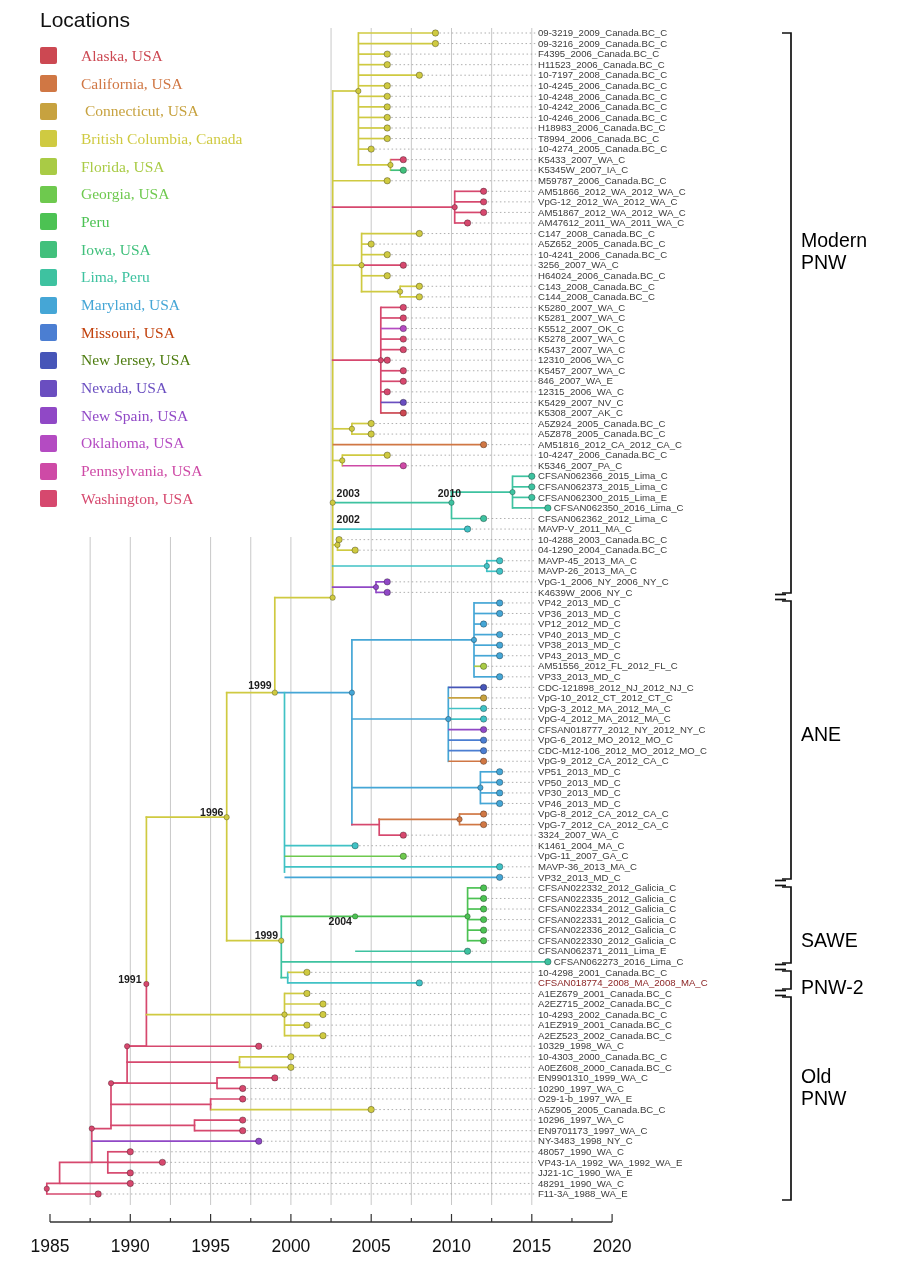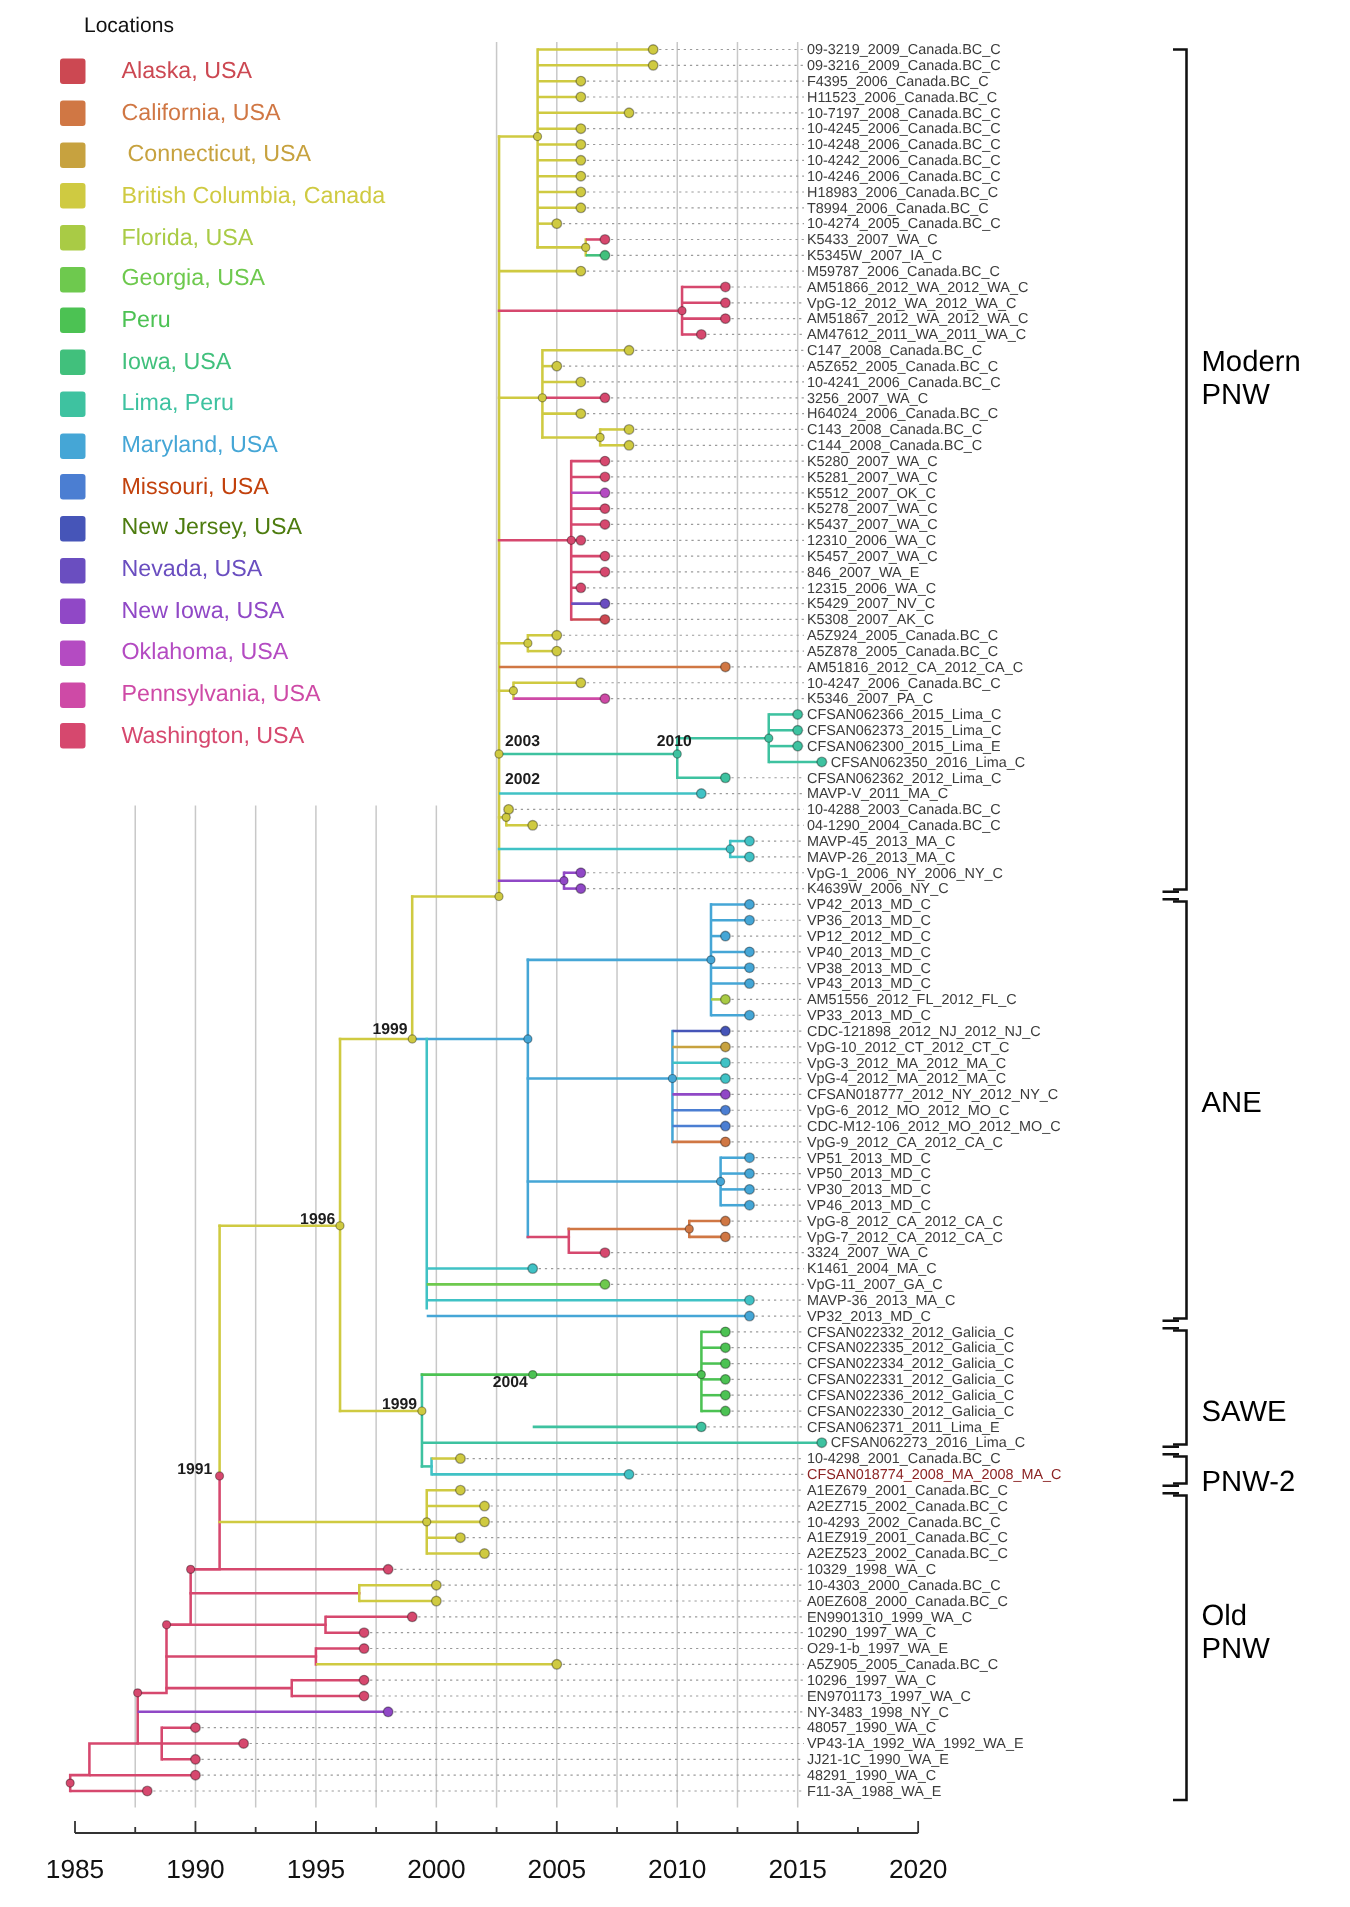--- a/index.html
+++ b/index.html
@@ -1,21 +1,21 @@
 <!DOCTYPE html>
 <html><head>
 <meta charset="utf-8">
 <style>
   html,body{margin:0;padding:0;background:#ffffff;}
   .figure{position:relative;width:900px;height:1271px;background:#fff;overflow:hidden;
           font-family:"Liberation Sans",sans-serif;}
   svg{position:absolute;left:0;top:0;}
   .legend{position:absolute;left:30px;top:6px;width:300px;}
-  .legend-title{font-size:14px;color:#111;font-weight:400;margin:2px 0 10px 26px;}
-  .legend-item{display:flex;align-items:center;height:27.7px;}
+  .legend-title{font-size:21px;color:#111;font-weight:400;margin:2px 0 10px 10px;}
+  .legend-item{display:flex;align-items:center;height:27.7px;font-family:Liberation Serif, serif;}
   .legend-swatch{width:17px;height:17px;border-radius:2px;margin-left:10px;flex:0 0 auto;}
   .legend-label{font-size:15.5px;margin-left:24px;white-space:nowrap;}
 </style>
 </head>
 <body>
 
 <div class="figure">
   <svg id="tree-svg" width="900" height="1271" viewBox="0 0 900 1271">
       <line x1="90.15" y1="28" x2="90.15" y2="1205" stroke="#c8c8c8" stroke-width="1"></line>
       <line x1="130.3" y1="28" x2="130.3" y2="1205" stroke="#c8c8c8" stroke-width="1"></line>
@@ -673,21 +673,21 @@
         <div class="legend-item">
           <span class="legend-swatch" style="background: rgb(70, 85, 184);"></span>
           <span class="legend-label" style="color: #4d7c0f;">New Jersey, USA</span>
         </div>
         <div class="legend-item">
           <span class="legend-swatch" style="background: rgb(106, 78, 192);"></span>
           <span class="legend-label" style="color: rgb(106, 78, 192);">Nevada, USA</span>
         </div>
         <div class="legend-item">
           <span class="legend-swatch" style="background: rgb(144, 72, 198);"></span>
-          <span class="legend-label" style="color: rgb(144, 72, 198);">New Iowa, USA</span>
+          <span class="legend-label" style="color: rgb(144, 72, 198);">New Spain, USA</span>
         </div>
         <div class="legend-item">
           <span class="legend-swatch" style="background: rgb(180, 75, 194);"></span>
           <span class="legend-label" style="color: rgb(180, 75, 194);">Oklahoma, USA</span>
         </div>
         <div class="legend-item">
           <span class="legend-swatch" style="background: rgb(206, 74, 166);"></span>
           <span class="legend-label" style="color: rgb(206, 74, 166);">Pennsylvania, USA</span>
         </div>
         <div class="legend-item">

